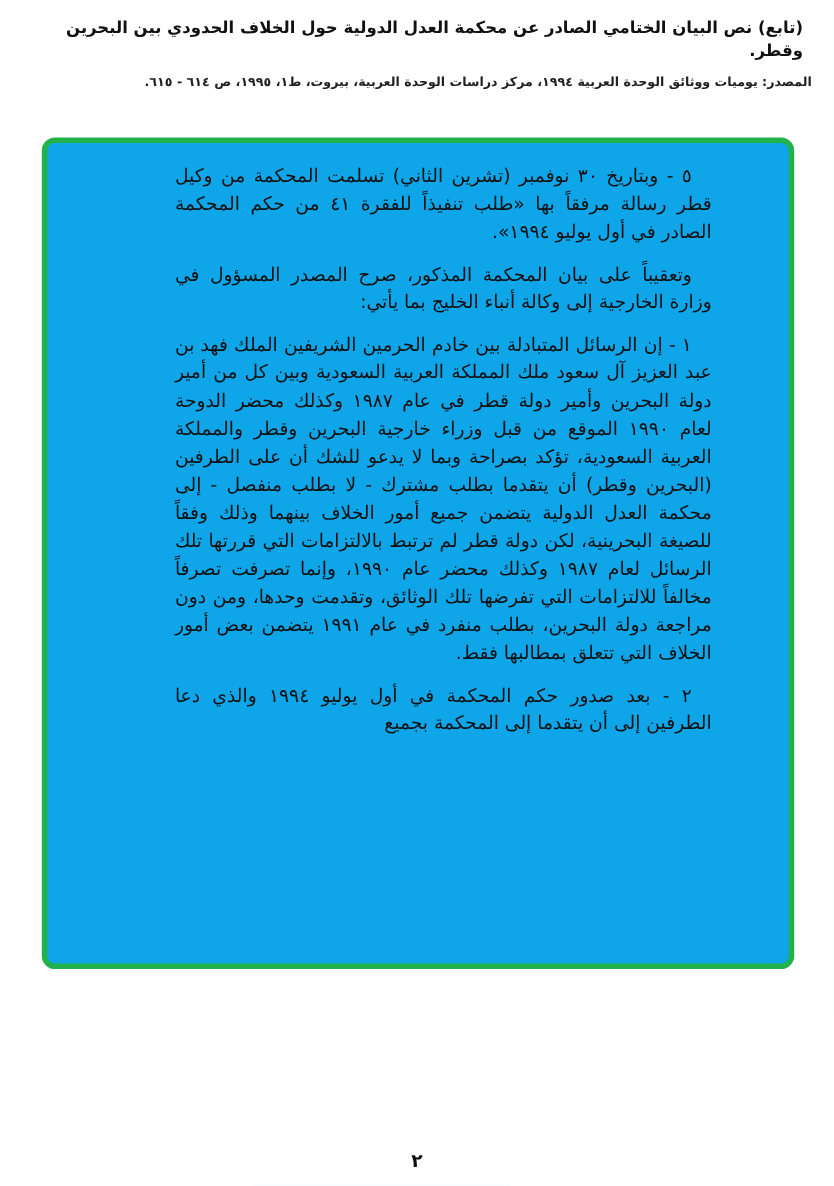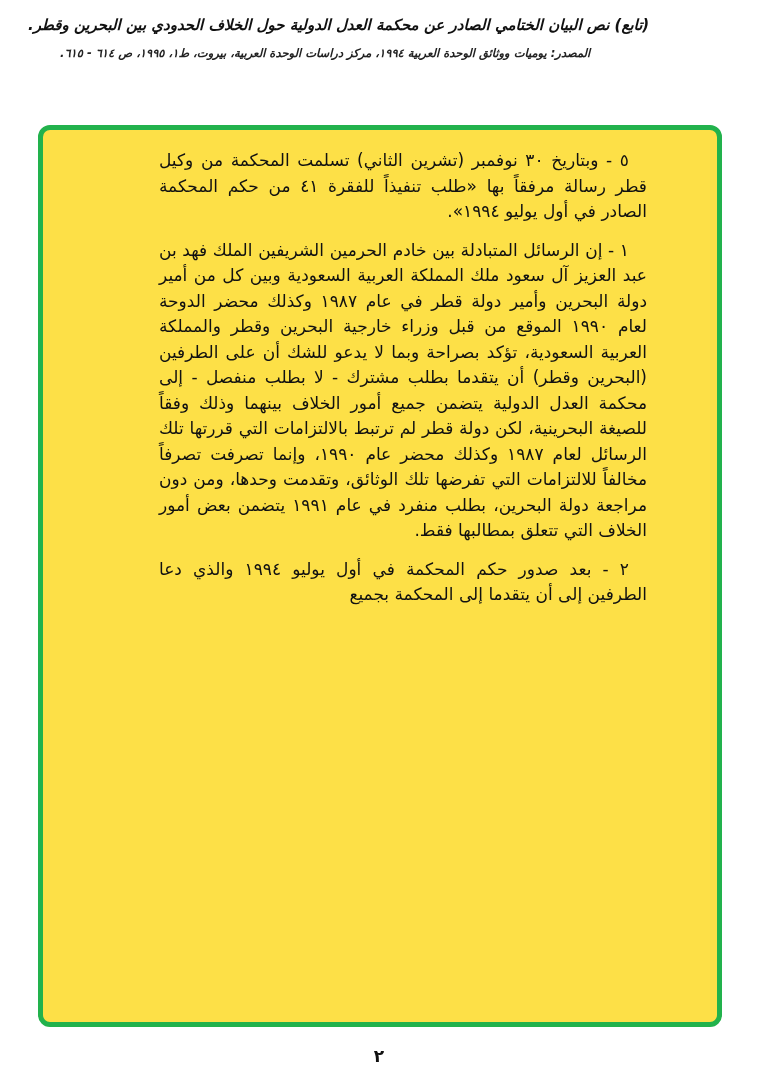--- a/index.html
+++ b/index.html
@@ -9,47 +9,46 @@
   }
   body {
     width: 758px;
     height: 1078px;
     position: relative;
     font-family: "DejaVu Sans", sans-serif;
     color: #111111;
   }
   .doc-header {
     direction: rtl;
-    text-align: left;
+    text-align: right;
     padding-top: 15px;
-    font-style: italic;
   }
   .doc-title {
     font-size: 15px;
     font-weight: bold;
     line-height: 1.4;
     padding: 0 28px;
   }
   .doc-source {
     font-size: 11.5px;
     font-weight: bold;
     margin-top: 10px;
-    padding: 0 60px;
+    padding: 0 20px;
     color: #222222;
   }
   .green-box {
     box-sizing: border-box;
     position: absolute;
     left: 38px;
     top: 125px;
     width: 684px;
-    height: 902px;
+    height: 756px;
     border: 5px solid #22b24c;
     border-radius: 12px;
-    background: #fde047;
+    background: #0ea5e9;
     overflow: hidden;
   }
   .text-column {
     direction: rtl;
     text-align: justify;
     padding: 18px 70px 14px 116px;
     font-size: 17px;
     line-height: 25.5px;
   }
   .text-column p {
@@ -74,18 +73,19 @@
 <body>
 
 <header class="doc-header">
   <div class="doc-title">(تابع) نص البيان الختامي الصادر عن محكمة العدل الدولية حول الخلاف الحدودي بين البحرين وقطر.</div>
   <div class="doc-source">المصدر: يوميات ووثائق الوحدة العربية ١٩٩٤، مركز دراسات الوحدة العربية، بيروت، ط١، ١٩٩٥، ص ٦١٤ - ٦١٥.</div>
 </header>
 
 <div class="green-box" style="border-color: rgb(34, 178, 76);">
   <div class="text-column">
     <p>٥ - وبتاريخ ٣٠ نوفمبر (تشرين الثاني) تسلمت المحكمة من وكيل قطر رسالة مرفقاً بها «طلب تنفيذاً للفقرة ٤١ من حكم المحكمة الصادر في أول يوليو ١٩٩٤».</p>
+    <p>وتعقيباً على بيان المحكمة المذكور، صرح المصدر المسؤول في وزارة الخارجية إلى وكالة أنباء الخليج بما يأتي:</p>
     <p>١ - إن الرسائل المتبادلة بين خادم الحرمين الشريفين الملك فهد بن عبد العزيز آل سعود ملك المملكة العربية السعودية وبين كل من أمير دولة البحرين وأمير دولة قطر في عام ١٩٨٧ وكذلك محضر الدوحة لعام ١٩٩٠ الموقع من قبل وزراء خارجية البحرين وقطر والمملكة العربية السعودية، تؤكد بصراحة وبما لا يدعو للشك أن على الطرفين (البحرين وقطر) أن يتقدما بطلب مشترك - لا بطلب منفصل - إلى محكمة العدل الدولية يتضمن جميع أمور الخلاف بينهما وذلك وفقاً للصيغة البحرينية، لكن دولة قطر لم ترتبط بالالتزامات التي قررتها تلك الرسائل لعام ١٩٨٧ وكذلك محضر عام ١٩٩٠، وإنما تصرفت تصرفاً مخالفاً للالتزامات التي تفرضها تلك الوثائق، وتقدمت وحدها، ومن دون مراجعة دولة البحرين، بطلب منفرد في عام ١٩٩١ يتضمن بعض أمور الخلاف التي تتعلق بمطالبها فقط.</p>
     <p>٢ - بعد صدور حكم المحكمة في أول يوليو ١٩٩٤ والذي دعا الطرفين إلى أن يتقدما إلى المحكمة بجميع</p>
   </div>
 </div>
 
 <div class="page-number">٢</div>
 
 </body></html>

